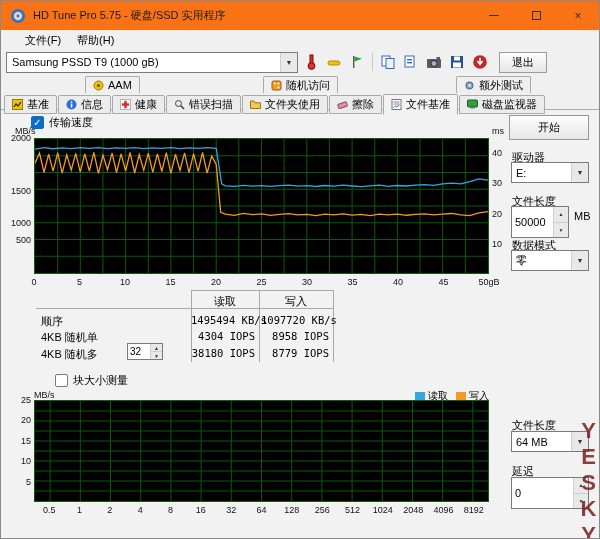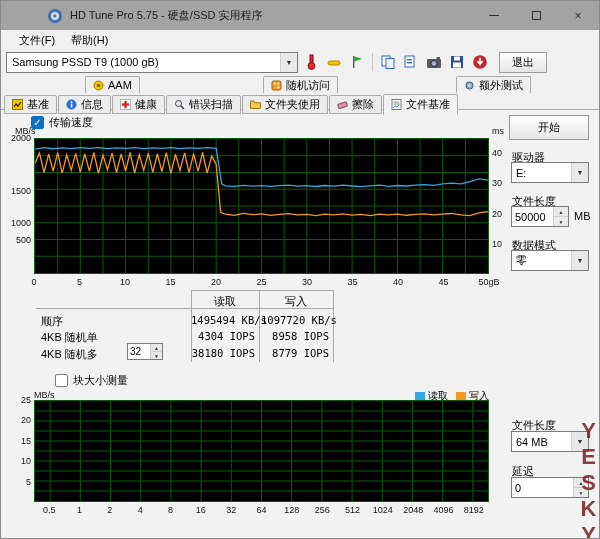--- a/index.html
+++ b/index.html
@@ -1,29 +1,29 @@
 <!DOCTYPE html>
 <html><head>
 <meta charset="utf-8">
 <style>
   html,body{margin:0;padding:0;background:#cfcfcf;}
   *{box-sizing:border-box;}
   .window{width:600px;height:539px;border:1px solid #8a8a8a;background:#f0f0f0;
     font-family:"Liberation Sans",sans-serif;font-size:11px;color:#000;
     position:relative;overflow:hidden;}
   
-  .titlebar{height:30px;background:#a3a3a3;display:flex;align-items:center;border-bottom:1px solid #ececec;padding-left:37px;}
+  .titlebar{height:30px;background:#f97316;display:flex;align-items:center;border-bottom:1px solid #ececec;}
   .app-icon{width:16px;height:16px;margin:0 7px 0 9px;flex:0 0 auto;}
   .title-text{font-size:11px;color:#1a1a1a;white-space:nowrap;}
   .win-controls{margin-left:auto;display:flex;height:100%;}
   .win-btn{width:42px;height:100%;display:flex;align-items:center;justify-content:center;color:#333;font-size:12px;}
   .win-btn .maxbox{width:9px;height:9px;border:1px solid #333;display:block;}
   .win-btn .minbar{width:10px;height:1px;background:#333;display:block;}
   
-  .menubar{height:18px;display:flex;align-items:center;padding-left:10px;background:#f0f0f0;}
+  .menubar{height:18px;display:flex;align-items:center;padding-left:16px;background:#f0f0f0;}
   .menu-item{padding:1px 8px;}
   .toolbar{height:26px;display:flex;align-items:center;padding:0 5px;gap:3px;background:#f0f0f0;}
   .drive-combo{width:292px;height:21px;background:#fff;border:1px solid #7a7a7a;display:flex;align-items:center;padding-left:5px;}
   .combo-arrow{margin-left:auto;width:17px;height:100%;background:#e8e8e8;border-left:1px solid #cfcfcf;
     display:flex;align-items:center;justify-content:center;font-size:7px;color:#333;}
   .tool-icon{width:20px;height:20px;display:flex;align-items:center;justify-content:center;}
   .tb-sep{width:1px;height:18px;background:#c8c8c8;margin:0 2px;}
   .exit-btn{margin-left:6px;height:21px;padding:0 12px;border:1px solid #9a9a9a;
     background:linear-gradient(#fdfdfd,#e6e6e6);display:flex;align-items:center;}
   
@@ -54,21 +54,21 @@
   .bt-val{font-family:"DejaVu Sans Mono",monospace;font-size:10.5px;text-align:right;}
   
   .legend{position:absolute;display:flex;gap:8px;align-items:center;font-size:10px;}
   .legend .sw{width:10px;height:8px;display:inline-block;margin-right:3px;}
   .legend .item{display:flex;align-items:center;}
   
   .side-label{position:absolute;left:511px;font-size:11px;}
   .btn{position:absolute;border:1px solid #979797;background:linear-gradient(#fdfdfd,#e7e7e7);
     display:flex;align-items:center;justify-content:center;}
   .sb-combo{position:absolute;height:21px;background:#fff;border:1px solid #7a7a7a;display:flex;align-items:center;padding-left:4px;}
-  .spinbox{position:absolute;height:21px;background:#fff;border:1px solid #7a7a7a;display:flex;}
+  .spinbox{position:absolute;height:32px;background:#fff;border:1px solid #7a7a7a;display:flex;}
   .spinbox input{border:none;outline:none;width:100%;font-size:11px;font-family:"Liberation Sans",sans-serif;padding:0 3px;background:transparent;}
   .spin-btns{width:15px;display:flex;flex-direction:column;border-left:1px solid #cfcfcf;flex:0 0 auto;}
   .spin-btn{flex:1;background:#e9e9e9;display:flex;align-items:center;justify-content:center;font-size:5px;color:#333;}
   .spin-btn + .spin-btn{border-top:1px solid #cfcfcf;}
   .qspin{position:absolute;height:17px;background:#fff;border:1px solid #7a7a7a;display:flex;}
   .qspin input{border:none;outline:none;width:100%;font-size:10px;padding:0 2px;font-family:"Liberation Sans",sans-serif;}
   .qspin .spin-btns{width:12px;}
   .watermark{position:absolute;right:-2px;bottom:-10px;writing-mode:vertical-rl;text-orientation:upright;
     font-weight:bold;font-size:22px;color:#7a1f1f;opacity:.85;letter-spacing:1px;pointer-events:none;z-index:5;}
 </style>
@@ -231,20 +231,27 @@
       <span>擦除</span>
     </div>
     <div class="tab2 active">
       <svg width="11" height="11">
           <rect x="1" y="0.5" width="9" height="10" fill="#fff" stroke="#777"></rect>
           <rect x="2.5" y="2.5" width="6" height="1" fill="#888"></rect>
           <rect x="2.5" y="4.5" width="6" height="1" fill="#888"></rect>
           <path d="M2.5 8.8 L4.5 6.8 L6 8 L8.5 5.8" stroke="#2a6fd6" fill="none"></path>
         </svg>
       <span>文件基准</span>
+    </div>
+    <div class="tab2">
+      <svg width="11" height="11">
+          <rect x="0.5" y="1" width="10" height="7" rx="1" fill="#2f9e44" stroke="#1a5e28"></rect>
+          <rect x="3.5" y="8" width="4" height="1.6" fill="#777"></rect>
+        </svg>
+      <span>磁盘监视器</span>
     </div>
   </div>
 
   <div class="content">
 
     <div class="chk-row" style="left:30px;top:5px;">
       <span class="chk checked">✓</span>
       <span>传输速度</span>
     </div>
 

